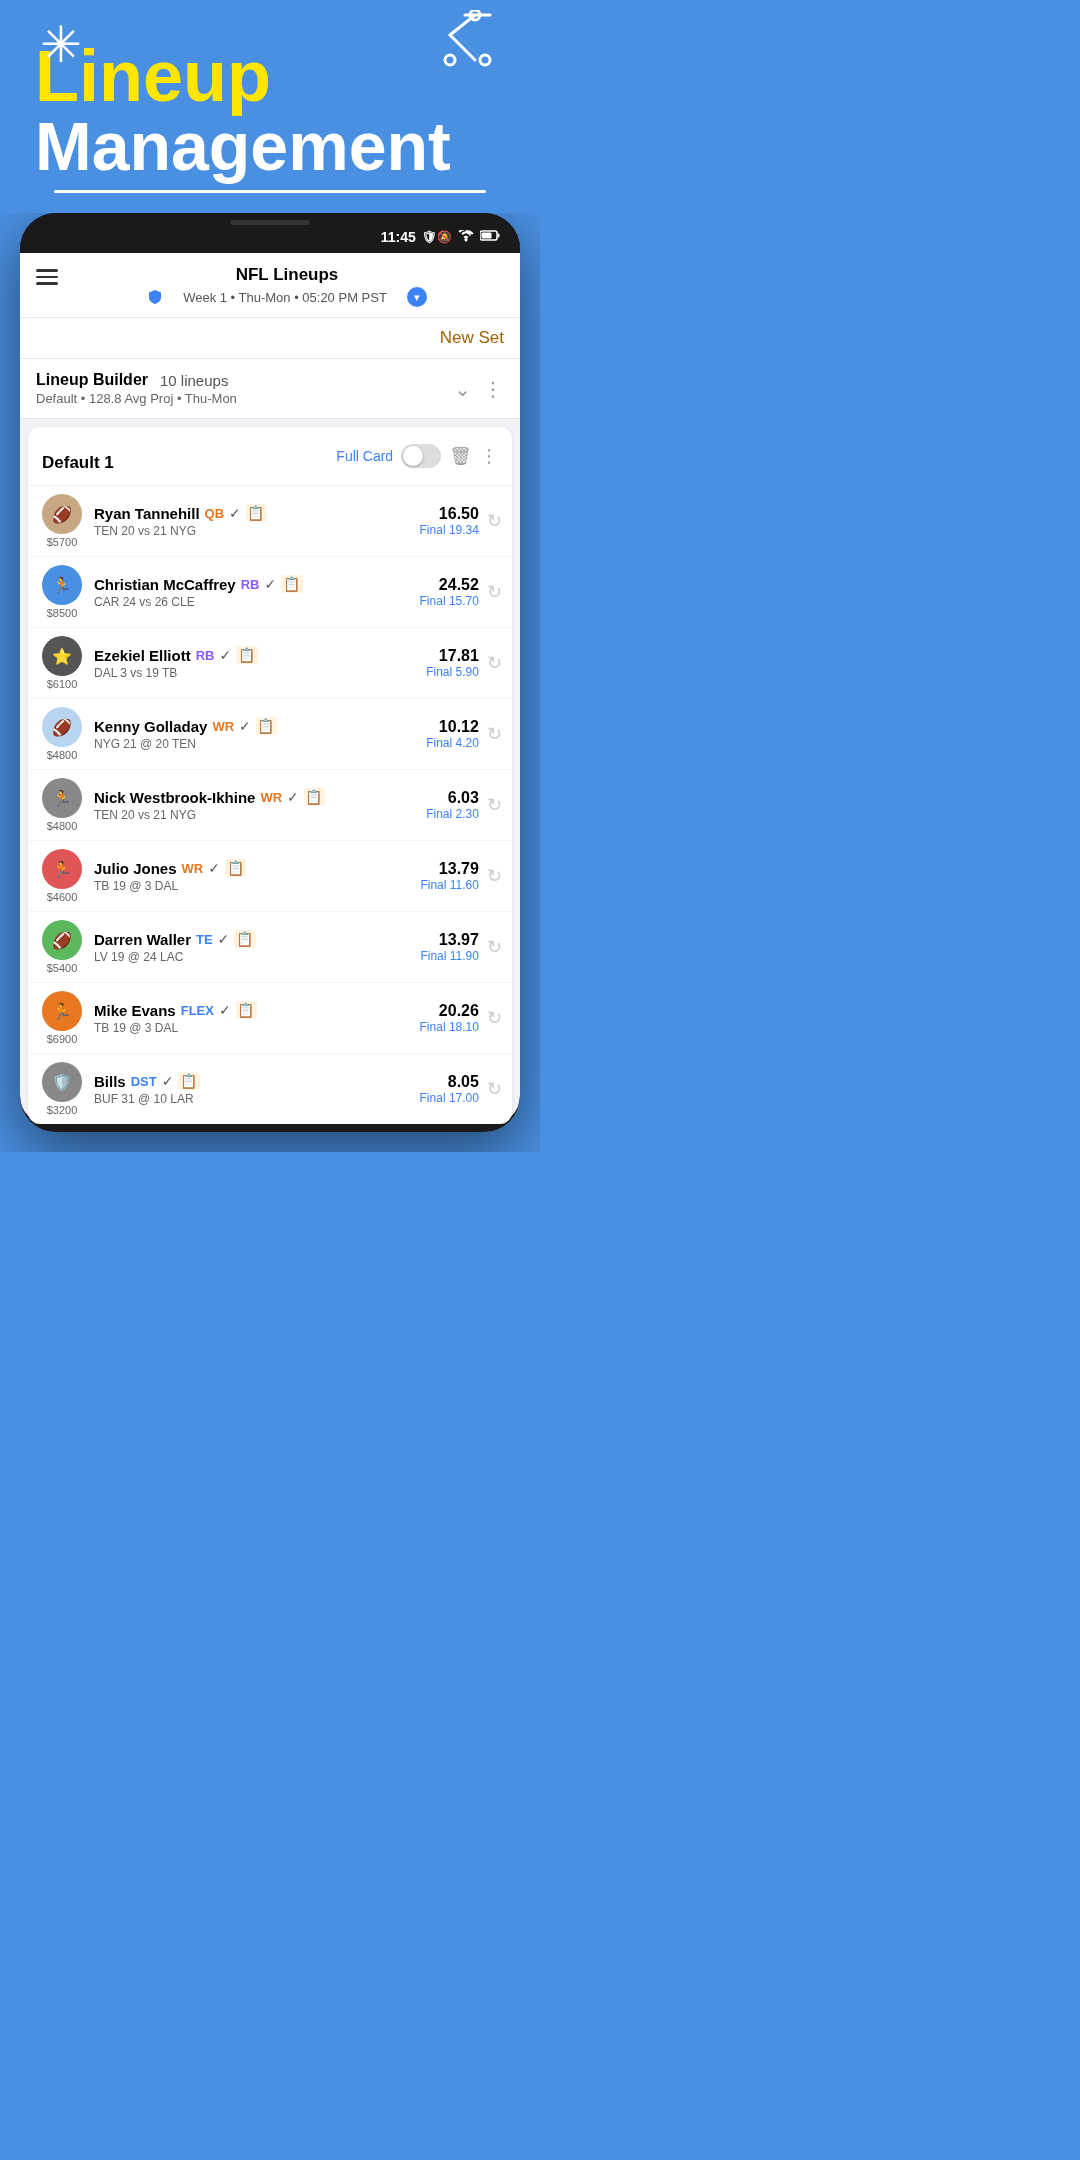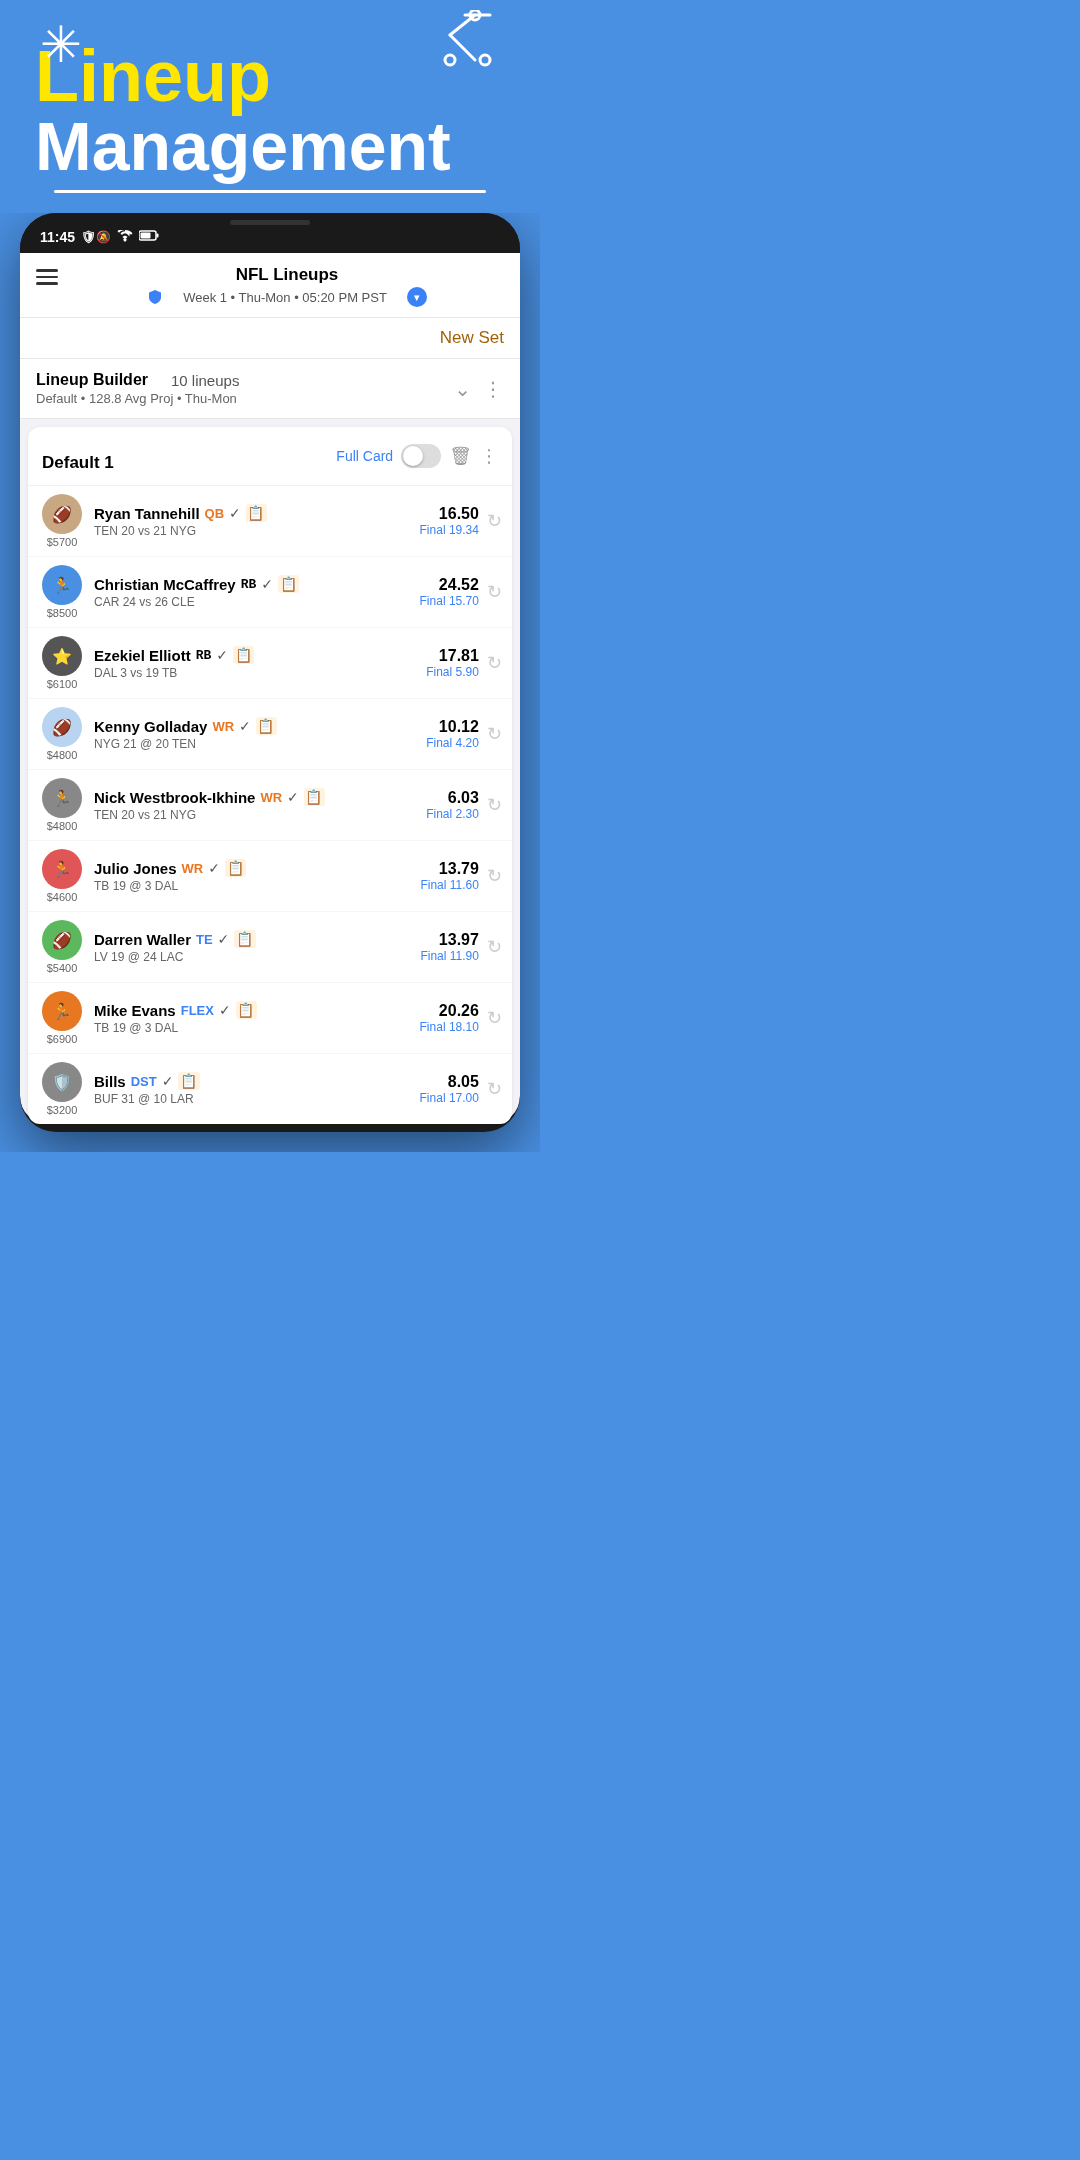--- a/index.html
+++ b/index.html
@@ -82,21 +82,21 @@
       width: 80px;
       height: 5px;
       background: #333;
       border-radius: 3px;
     }
 
     
     .status-bar {
       background: #1a1a1a;
       display: flex;
-      justify-content: flex-start;
+      justify-content: flex-end;
       align-items: center;
       padding: 4px 20px 8px;
       color: white;
       font-size: 14px;
       font-weight: 600;
     }
     .status-left { display: flex; align-items: center; gap: 6px; }
     .status-right { display: flex; align-items: center; gap: 6px; }
     .status-icon { font-size: 12px; }
 
@@ -192,21 +192,21 @@
       gap: 8px;
       border-bottom: 1px solid #e5e5ea;
     }
     .lb-info { flex: 1; }
     .lb-title {
       font-size: 16px;
       font-weight: 700;
       color: #000;
       display: flex;
       align-items: center;
-      gap: 23px;
+      gap: 12px;
     }
     .lb-count {
       font-size: 15px;
       font-weight: 400;
       color: #555;
     }
     .lb-subtitle {
       font-size: 13px;
       color: #666;
       margin-top: 2px;
@@ -323,21 +323,21 @@
     .player-name {
       font-size: 15px;
       font-weight: 700;
       color: #000;
     }
     .player-pos {
       font-size: 13px;
       font-weight: 700;
     }
     .pos-qb { color: #E87722; }
-    .pos-rb { color: #000000; font-family: Liberation Mono, monospace; }
+    .pos-rb { color: #8b5cf6; }
     .pos-wr { color: #E87722; }
     .pos-te { color: #3B82F6; }
     .pos-flex { color: #3B82F6; }
     .pos-dst { color: #3B82F6; }
     .check-icon { color: #555; font-size: 14px; }
     .card-icon {
       font-size: 14px;
       color: #E87722;
       background: #FFF3E0;
       border-radius: 3px;

